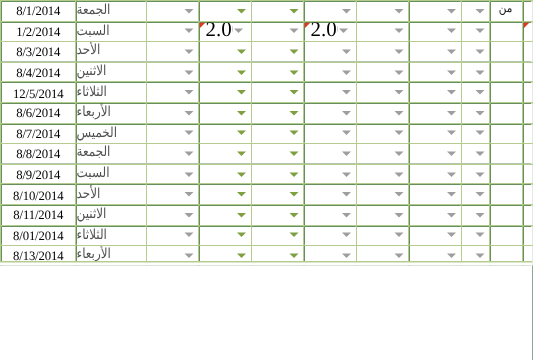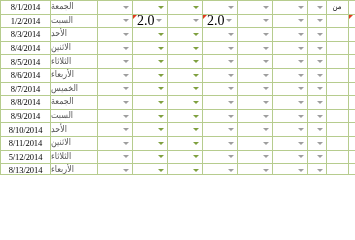--- a/index.html
+++ b/index.html
@@ -354,21 +354,21 @@
             </div>
           </td>
           <td class="fill-white">
             <div class="cellwrap"></div>
           </td>
           <td class="fill-green">
             <div class="cellwrap"></div>
           </td>
         </tr>
         <tr>
-          <td class="c-date fill-white">8/5/2014</td>
+          <td class="c-date fill-white">12/5/2014</td>
           <td class="c-day">
             <span class="day-txt">الثلاثاء</span>
           </td>
           <td class="fill-white">
             <div class="cellwrap">
               <span class="arrow"></span>
             </div>
           </td>
           <td class="fill-green">
             <div class="cellwrap">
@@ -683,21 +683,21 @@
             </div>
           </td>
           <td class="fill-white">
             <div class="cellwrap"></div>
           </td>
           <td class="fill-green">
             <div class="cellwrap"></div>
           </td>
         </tr>
         <tr>
-          <td class="c-date fill-white">5/12/2014</td>
+          <td class="c-date fill-white">8/01/2014</td>
           <td class="c-day">
             <span class="day-txt">الثلاثاء</span>
           </td>
           <td class="fill-white">
             <div class="cellwrap">
               <span class="arrow"></span>
             </div>
           </td>
           <td class="fill-green">
             <div class="cellwrap">

